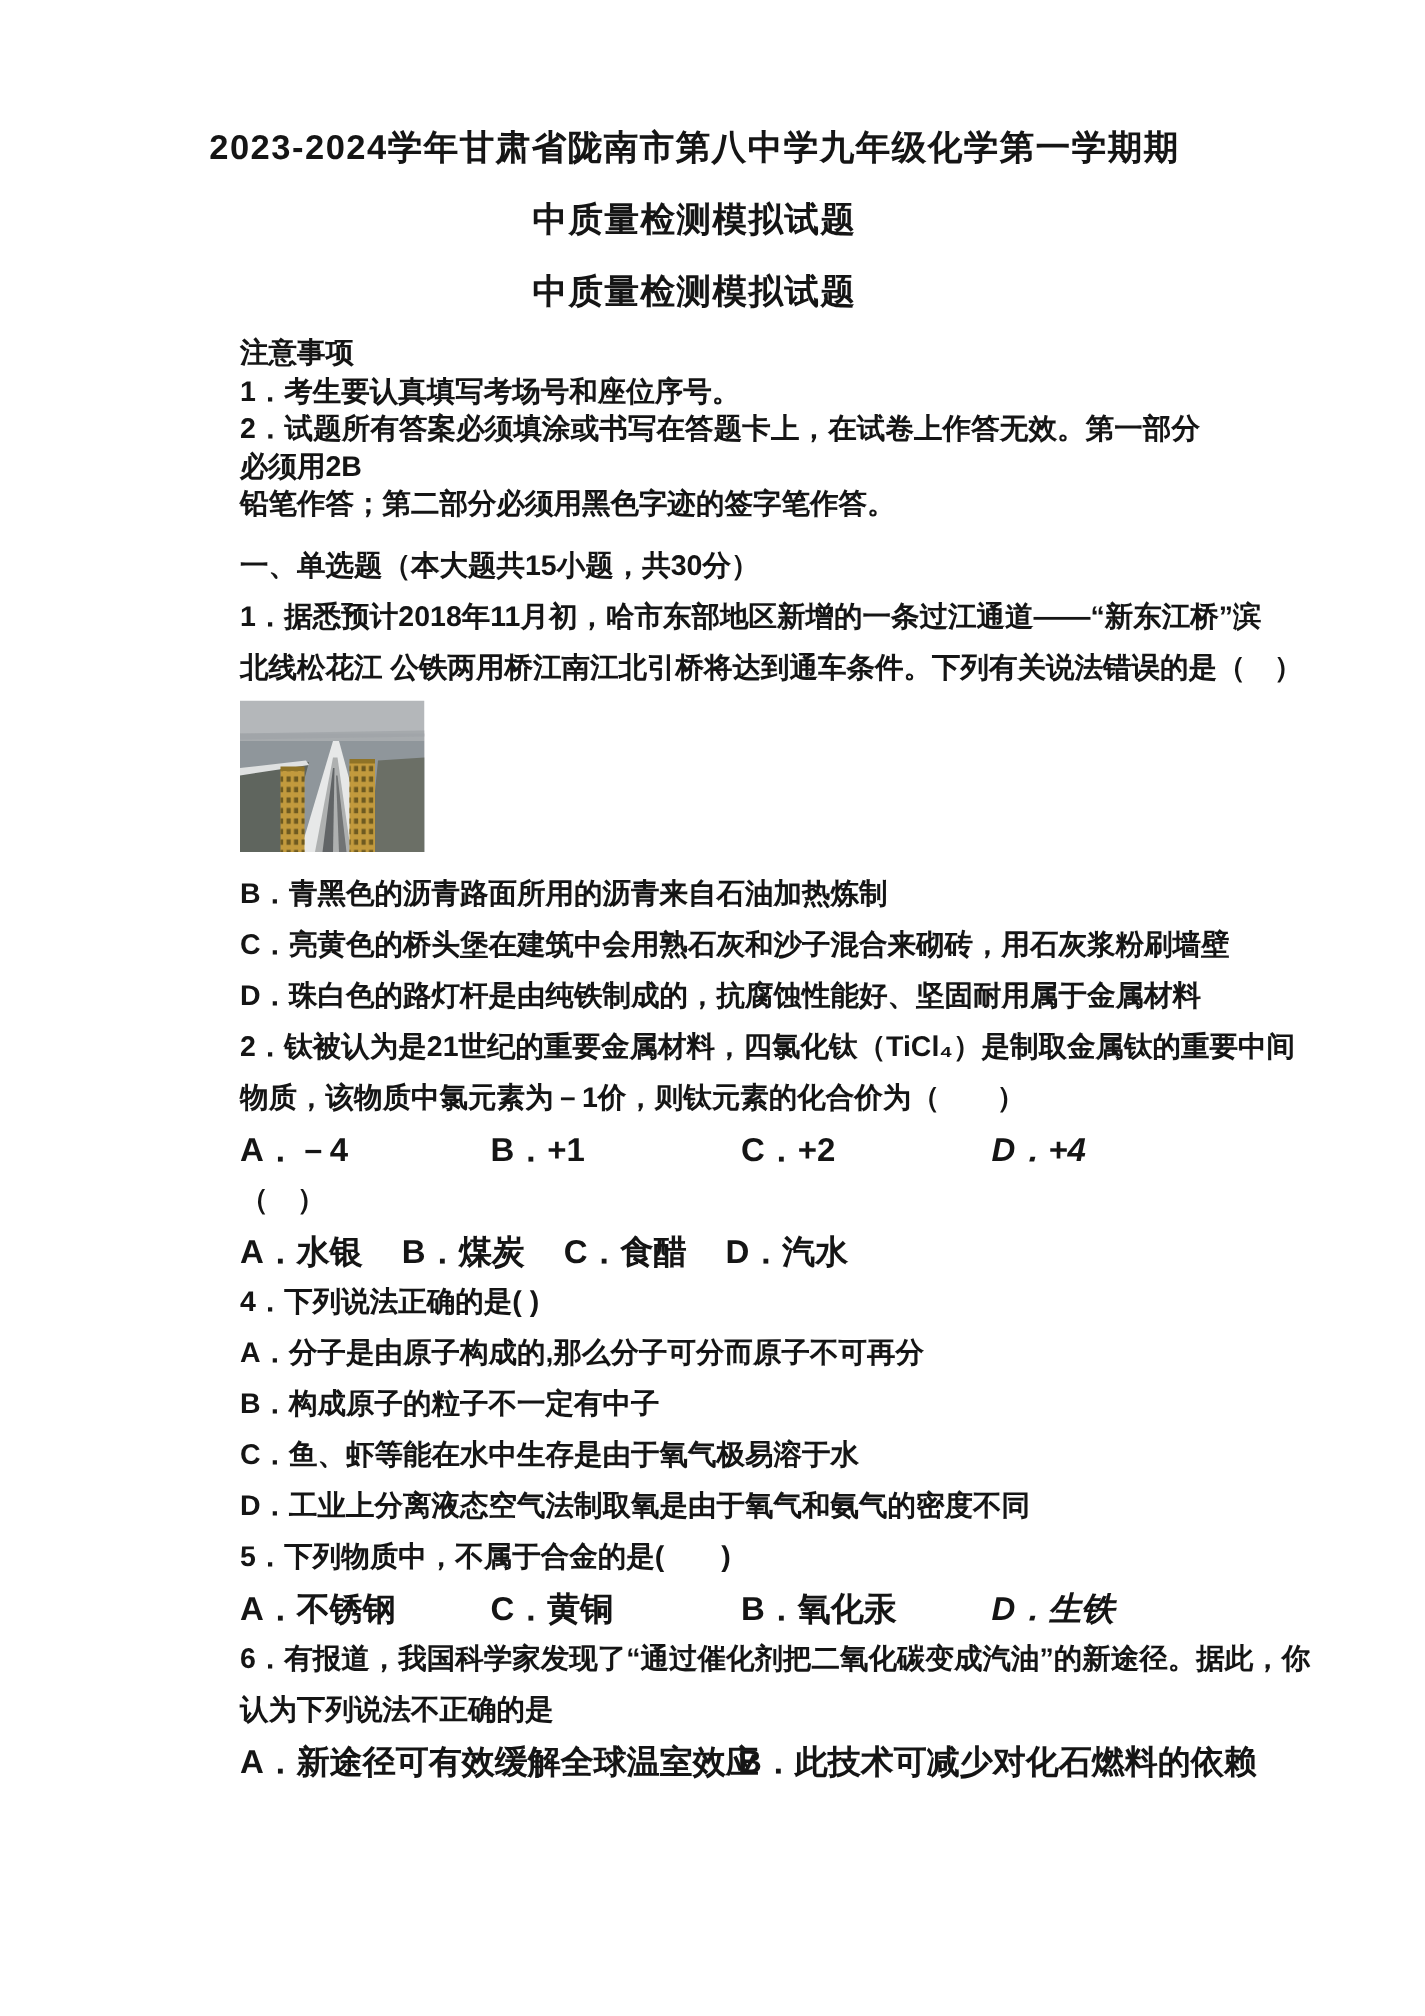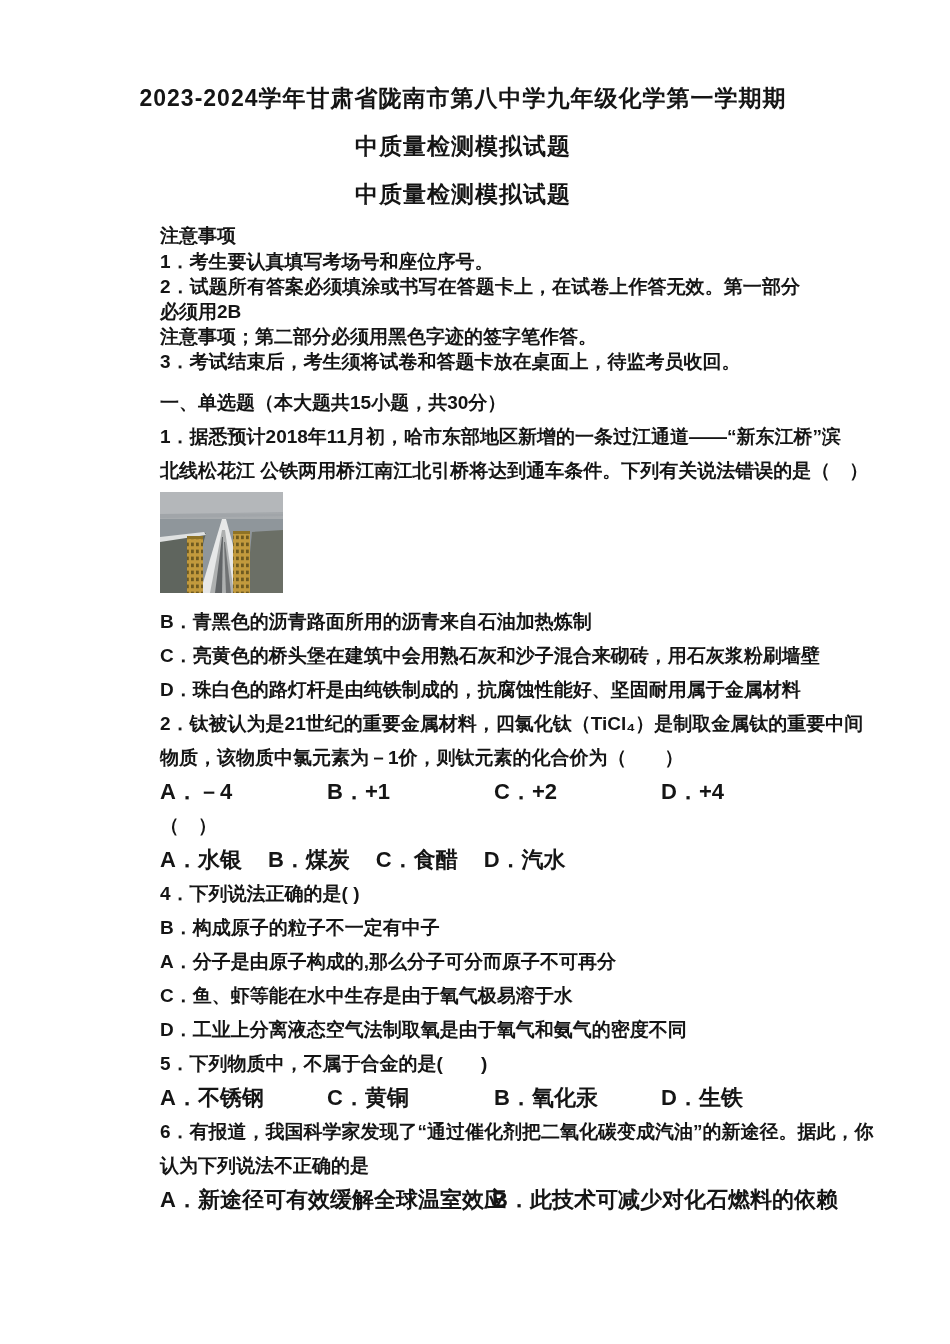--- a/index.html
+++ b/index.html
@@ -33,21 +33,21 @@
     white-space: nowrap;
   }
   .photo {
     display: block;
     margin: 4px 0 12px 0;
     width: 123px;
     height: 101px;
   }
   .opt-row { display: flex; font-size: 22px; line-height: 34px; }
   .opt-row .col4 { width: 167px; flex: 0 0 auto; white-space: nowrap; }
-  .opt-row .col4:last-child { width: auto; }
+  .opt-row .col4:last-child { width: auto; font-style: italic; }
   .opt-row .col2 { width: 332px; flex: 0 0 auto; white-space: nowrap; }
   .opt-row .col2:last-child { width: auto; }
   .opt-row.inline { gap: 26px; }
   .opt-row.inline span { white-space: nowrap; text-align: center; }
 </style>
 </head>
 <body>
 
 <div class="page">
 
@@ -55,22 +55,21 @@
     <div class="title-line">2023-2024学年甘肃省陇南市第八中学九年级化学第一学期期</div>
     <div class="title-line">中质量检测模拟试题</div>
     <div class="title-line">中质量检测模拟试题</div>
   </div>
 
   <div class="content">
 
     <div class="notice-heading">注意事项</div>
     <div class="notice-line">1．考生要认真填写考场号和座位序号。</div>
     <div class="notice-line">2．试题所有答案必须填涂或书写在答题卡上，在试卷上作答无效。第一部分必须用2B</div>
-    <div class="notice-line">注意事项；第二部分必须用黑色字迹的签字笔作答。</div>
-    <div class="notice-line">3．考试结束后，考生须将试卷和答题卡放在桌面上，待监考员收回。</div>
+    <div class="notice-line">铅笔作答；第二部分必须用黑色字迹的签字笔作答。</div>
 
     <div class="section-heading">一、单选题（本大题共15小题，共30分）</div>
 
     <div class="q-line">1．据悉预计2018年11月初，哈市东部地区新增的一条过江通道——“新东江桥”滨</div>
     <div class="q-line">北线松花江 公铁两用桥江南江北引桥将达到通车条件。下列有关说法错误的是（　）</div>
 
     <svg class="photo" viewBox="0 0 123 101" xmlns="http://www.w3.org/2000/svg">
       <defs>
         <pattern id="win" width="5" height="7" patternUnits="userSpaceOnUse">
           <rect x="1" y="1.6" width="2.8" height="3.6" fill="#6e5a20"></rect>
@@ -110,22 +109,22 @@
 
     <div class="q-line">（　）</div>
     <div class="opt-row inline">
       <span>A．水银</span>
       <span>B．煤炭</span>
       <span>C．食醋</span>
       <span>D．汽水</span>
     </div>
 
     <div class="q-line">4．下列说法正确的是( )</div>
+    <div class="q-line">A．分子是由原子构成的,那么分子可分而原子不可再分</div>
     <div class="q-line">B．构成原子的粒子不一定有中子</div>
-    <div class="q-line">A．分子是由原子构成的,那么分子可分而原子不可再分</div>
     <div class="q-line">C．鱼、虾等能在水中生存是由于氧气极易溶于水</div>
     <div class="q-line">D．工业上分离液态空气法制取氧是由于氧气和氨气的密度不同</div>
 
     <div class="q-line">5．下列物质中，不属于合金的是(　　)</div>
     <div class="opt-row">
       <span class="col4">A．不锈钢</span>
       <span class="col4">C．黄铜</span>
       <span class="col4">B．氧化汞</span>
       <span class="col4">D．生铁</span>
     </div>

